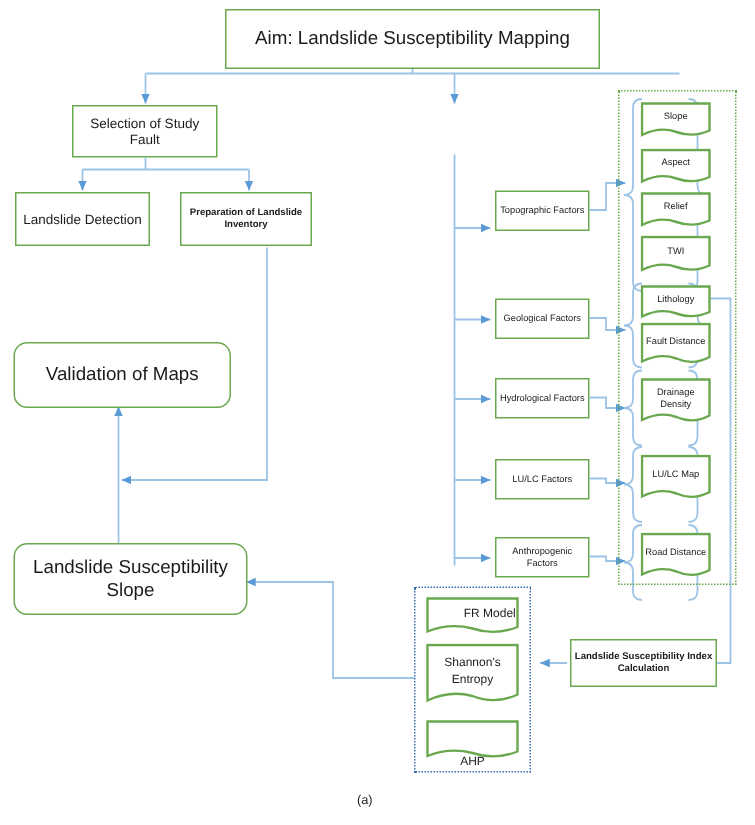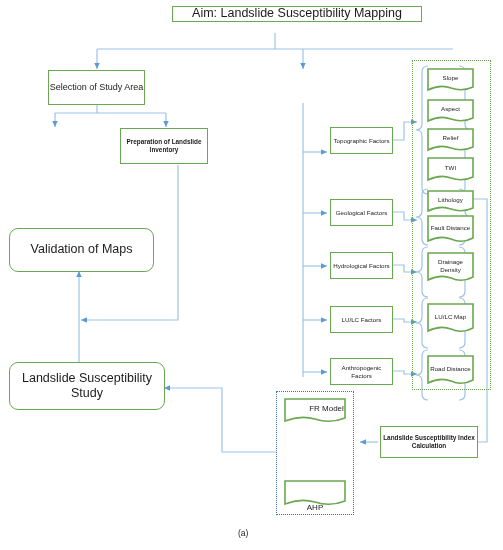--- a/index.html
+++ b/index.html
@@ -85,40 +85,43 @@
       <path d="M428,298 q-6,0 -6,6 l0,13 q0,6 -6,6 q6,0 6,6 l0,13 q0,6 6,6"></path>
       <path d="M459,298 q6,0 6,6 l0,13 q0,6 6,6 q-6,0 -6,6 l0,13 q0,6 -6,6"></path>
       <path d="M428,350 q-6,0 -6,6 l0,13 q0,6 -6,6 q6,0 6,6 l0,13 q0,6 6,6"></path>
       <path d="M459,350 q6,0 6,6 l0,13 q0,6 6,6 q-6,0 -6,6 l0,13 q0,6 -6,6"></path>
     </g>
   </svg>
 
   <div class="dotted-green" style="left:412px;top:60px;width:79px;height:330px;"></div>
   <div class="dotted-blue" style="left:276px;top:391px;width:78px;height:124px;"></div>
 
-  <div class="node big" style="left:150px;top:6px;width:250px;height:16px;margin-left:22px;">
+  <div class="node big" style="left:150px;top:6px;width:250px;height:40px;">
     <span>Aim: Landslide Susceptibility Mapping</span>
   </div>
 
   <div class="node mid" style="left:48px;top:70px;width:97px;height:35px;">
-    <span>Selection of Study Area</span>
-  </div>
-
-
+    <span>Selection of Study Fault</span>
+  </div>
+
+
+  <div class="node mid" style="left:10px;top:128px;width:90px;height:36px;">
+    <span>Landslide Detection</span>
+  </div>
 
   <div class="node sml" style="left:120px;top:128px;width:88px;height:36px;">
     <span>Preparation of Landslide Inventory</span>
   </div>
 
   <div class="node rounded big" style="left:9px;top:228px;width:145px;height:44px;">
     <span>Validation of Maps</span>
   </div>
 
   <div class="node rounded big" style="left:9px;top:362px;width:156px;height:48px;">
-    <span>Landslide Susceptibility Study</span>
+    <span>Landslide Susceptibility Slope</span>
   </div>
 
   <div class="node sml" style="left:380px;top:426px;width:98px;height:32px;">
     <span>Landslide Susceptibility Index Calculation</span>
   </div>
 
   <div class="node tiny" style="left:330px;top:127px;width:63px;height:27px;">
     <span>Topographic Factors</span>
   </div>
   <div class="node tiny" style="left:330px;top:199px;width:63px;height:27px;">
@@ -197,20 +200,26 @@
     <div class="doclbl">Road Distance</div>
   </div>
 
   <div class="doc" style="left:284px;top:398px;width:62px;height:27px;">
     <svg class="docbg" viewBox="0 0 62 27" preserveAspectRatio="none">
       <path d="M1,1 L61,1 L61,20 q-15,6 -30,1 q-15,-4 -30,2 Z" fill="#ffffff" stroke="#6aa84f" stroke-width="1.6"></path>
     </svg>
     <div class="doclbl" style="font-size:8px;padding-left:23px;">FR Model</div>
   </div>
 
+  <div class="doc" style="left:284px;top:429px;width:62px;height:44px;">
+    <svg class="docbg" viewBox="0 0 62 44" preserveAspectRatio="none">
+      <path d="M1,1 L61,1 L61,34 q-15,7 -30,1 q-15,-4 -30,3 Z" fill="#ffffff" stroke="#6aa84f" stroke-width="1.6"></path>
+    </svg>
+    <div class="doclbl" style="font-size:8px;padding-bottom:7px;">Shannon's Entropy</div>
+  </div>
 
   <div class="doc" style="left:284px;top:480px;width:62px;height:28px;">
     <svg class="docbg" viewBox="0 0 62 28" preserveAspectRatio="none">
       <path d="M1,1 L61,1 L61,21 q-15,6 -30,1 q-15,-4 -30,2 Z" fill="#ffffff" stroke="#6aa84f" stroke-width="1.6"></path>
     </svg>
     <div class="doclbl" style="font-size:8px;margin-top:16px;">AHP</div>
   </div>
 
   <div class="caption" style="left:238px;top:528px;">(a)</div>
 

